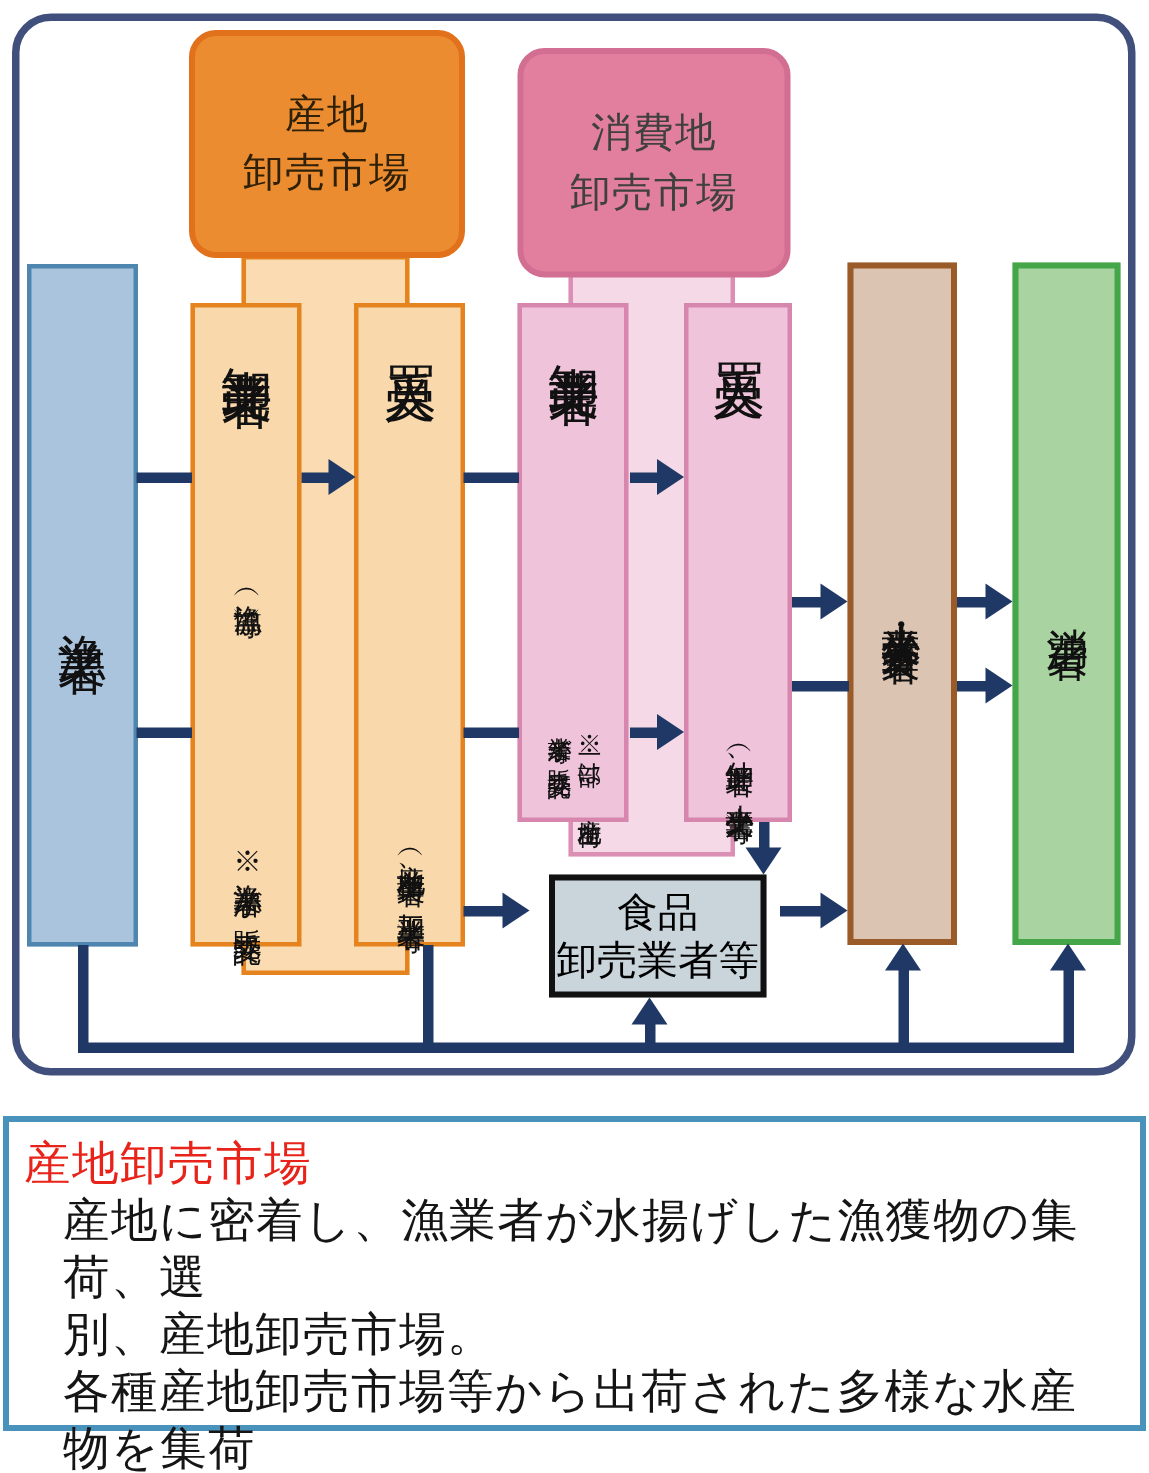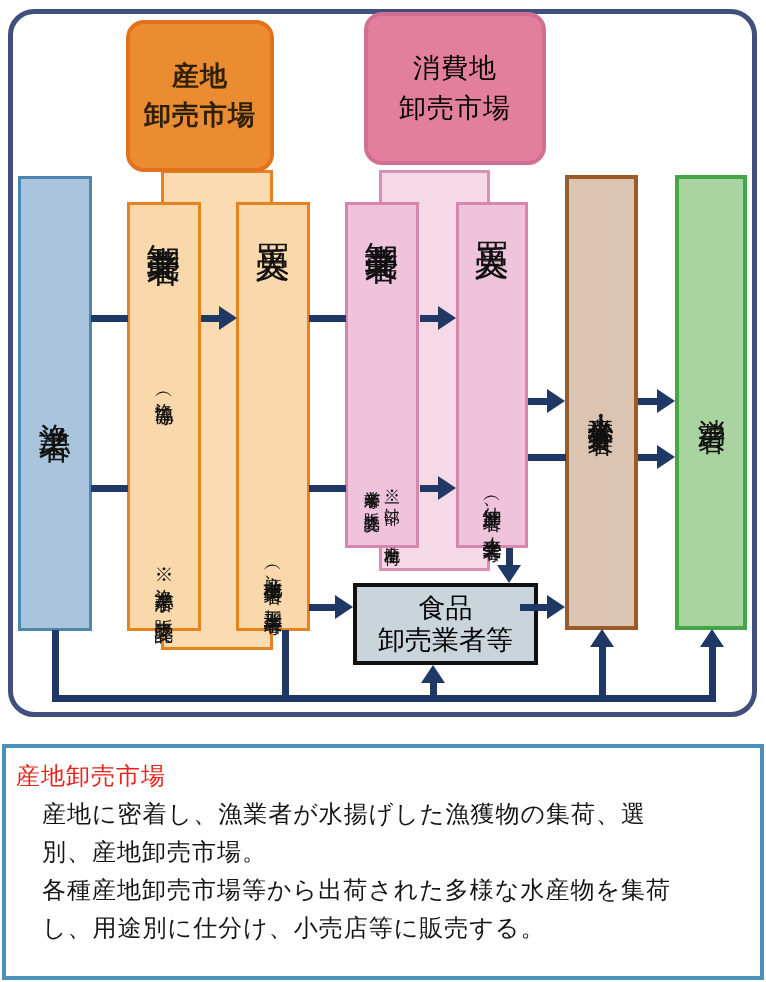--- a/index.html
+++ b/index.html
@@ -9,24 +9,24 @@
   .abs { position:absolute; }
 
   
   #outer-frame { left:8px; top:9px; width:749px; height:708px;
     border:5px solid var(--outer-border); border-radius:26px; z-index:0; }
 
   
   .market-box { display:flex; align-items:center; justify-content:center;
     text-align:center; white-space:pre-line; font-size:27px; line-height:1.45;
     letter-spacing:1px; color:#2f2008; border-radius:18px; z-index:3; }
-  #origin-market { left:126px; top:20px; width:148px; height:152px;
-    background:var(--origin-market-fill); border:4px solid var(--origin-market-border);font-weight:bold; }
-  #consumer-market { left:345px; top:12px; width:182px; height:153px;
-    background:var(--consumer-market-fill); border:4px solid var(--consumer-market-border); color:#000000;margin-left:19px; }
+  #origin-market { left:126px; top:20px; width:184px; height:152px;
+    background:var(--origin-market-fill); border:4px solid var(--origin-market-border); }
+  #consumer-market { left:345px; top:32px; width:182px; height:153px;
+    background:var(--consumer-market-fill); border:4px solid var(--consumer-market-border); color:#404040; }
 
   
   #origin-connector { left:161px; top:170px; width:112px; height:480px;
     background:var(--origin-connector-fill); border:3px solid var(--origin-col-border); z-index:1; }
   #consumer-connector { left:379px; top:170px; width:111px; height:401px;
     background:var(--consumer-connector-fill); border:3px solid var(--consumer-connector-border); z-index:1; }
 
   
   .vbox { z-index:2; display:flex; align-items:center; justify-content:center; color:#111; }
   .vcol { z-index:2; display:flex; flex-direction:column; align-items:center;
@@ -53,37 +53,37 @@
     background:var(--consumer-col-fill); border:3px solid var(--consumer-col-border);
     padding:10px 0 12px; }
 
   #retail-box { left:565px; top:175px; width:73px; height:455px;
     background:var(--retail-fill); border:4px solid var(--retail-border); }
   #retail-box .vtext { font-size:26px; letter-spacing:2px; }
   #consumer-box { left:675px; top:175px; width:72px; height:455px;
     background:var(--consumer-box-fill); border:4px solid var(--consumer-box-border); }
   #consumer-box .vtext { font-size:28px; letter-spacing:4px; }
 
-  #food-box { left:353px; top:583px; width:185px; height:82px;
+  #food-box { left:366px; top:583px; width:145px; height:82px;
     background:var(--food-fill); border:4px solid var(--food-border);
     display:flex; align-items:center; justify-content:center; text-align:center;
     white-space:pre-line; font-size:27px; line-height:1.2; color:#000; z-index:2; }
 
   
   .hline { position:absolute; height:7px; background:var(--arrow); z-index:4; }
   .vline { position:absolute; width:7px; background:var(--arrow); z-index:4; }
   .head { position:absolute; width:0; height:0; z-index:4; }
   .head.r { border-left:18px solid var(--arrow); border-top:12px solid transparent; border-bottom:12px solid transparent; }
   .head.d { border-top:18px solid var(--arrow); border-left:12px solid transparent; border-right:12px solid transparent; }
   .head.u { border-bottom:18px solid var(--arrow); border-left:12px solid transparent; border-right:12px solid transparent; }
 
   
-  #info-panel { left:2px; top:744px; width:762px; height:236px;
+  #info-panel { left:2px; top:744px; width:762px; height:210px;
     border:4px solid var(--info-border); background:#fff; padding:9px 10px;
-    font-size:24px; line-height:38px; color:#151515; letter-spacing:1px; }
+    font-size:31px; line-height:38px; color:#151515; letter-spacing:1px; }
   .info-heading { color:var(--heading-red); }
   .info-body { padding-left:26px; white-space:pre-line; }
 </style>
 </head>
 <body>
 
 <div class="stage">
 
   <div class="abs" id="outer-frame"></div>
 

